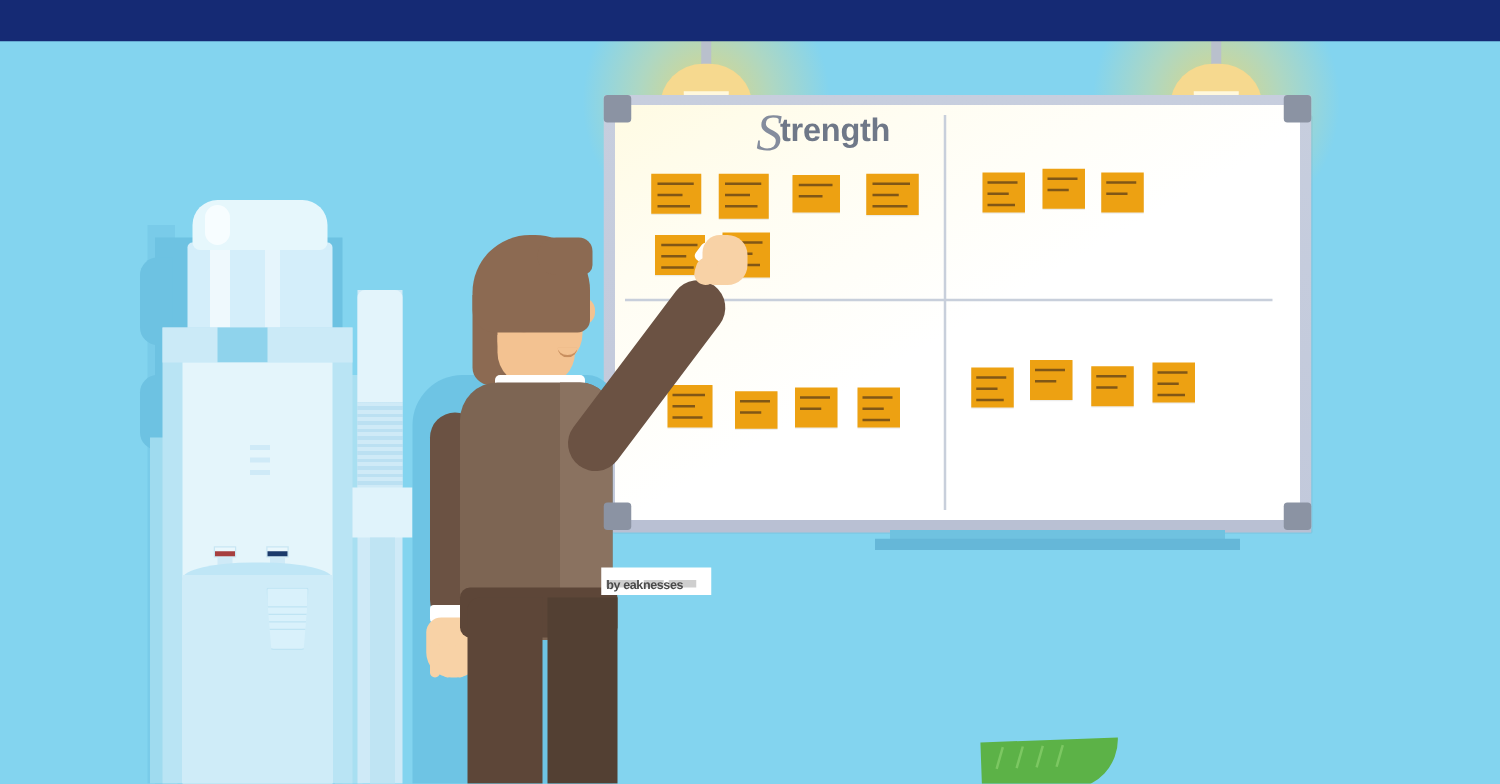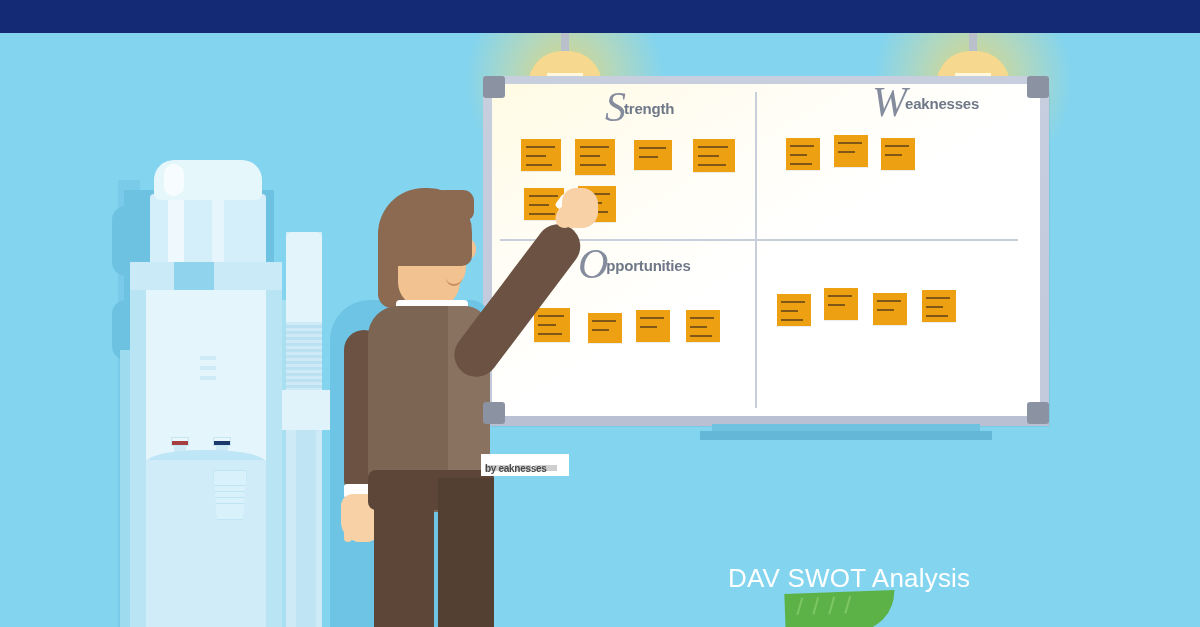--- a/index.html
+++ b/index.html
@@ -70,21 +70,21 @@
   
   .q-title { position:absolute; white-space:nowrap; color:#7b8393; }
   .q-title .cap {
     font-family:"Liberation Serif", serif;
     font-size:42px; font-style:italic; font-weight:400;
     line-height:1; vertical-align:-7px; letter-spacing:-2px;
     color:#848c9d;
   }
   .q-title .rest {
     font-family:"Liberation Sans", sans-serif;
-    font-size:15px; font-weight:700; letter-spacing:-0.2px;
+    font-size:26px; font-weight:700; letter-spacing:-0.2px;
     color:#6f7888;
   }
   #t-strength { left:605px; top:86px; }
   #t-weak     { left:872px; top:81px; }
   #t-opp      { left:578px; top:243px; }
   #t-threat   { left:872px; top:243px; }
 
   
   .note { position:absolute; background:#eda112; box-shadow:0 1px 0 rgba(0,0,0,0.07); }
   .note i { position:absolute; display:block; height:2px; background:#6d4a18; opacity:.85; left:12%; }
@@ -207,26 +207,20 @@
 
   <div class="board-shadow"></div>
   <div class="board-frame"></div>
   <div class="board-face"></div>
   <div class="div-v"></div>
   <div class="div-h"></div>
 
   <div class="q-title" id="t-strength">
     <span class="cap">S</span><span class="rest">trength</span>
   </div>
-  <div class="q-title" id="t-weak">
-    <span class="cap">W</span><span class="rest">eaknesses</span>
-  </div>
-  <div class="q-title" id="t-opp">
-    <span class="cap">O</span><span class="rest">pportunities</span>
-  </div>
 
   <div id="notes-layer">
       <div class="note" style="left: 521px; top: 139px; width: 40px; height: 32px; background: rgb(237, 161, 18);">
         <i style="top: 7px; width: 29px;"></i>
         <i style="top: 16px; width: 20px;"></i>
         <i style="top: 25px; width: 26px;"></i>
       </div>
       <div class="note" style="left: 575px; top: 139px; width: 40px; height: 36px; background: rgb(237, 161, 18);">
         <i style="top: 7px; width: 29px;"></i>
         <i style="top: 16px; width: 20px;"></i>
@@ -404,16 +398,15 @@
     </div>
     <div class="txt">by eaknesses</div>
   </div>
 
   <div class="leaf">
     <div class="vein" style="left:14px;"></div>
     <div class="vein" style="left:30px;"></div>
     <div class="vein" style="left:46px;"></div>
     <div class="vein" style="left:62px;"></div>
   </div>
-  <div class="caption">DAV SWOT Analysis</div>
 
   <div class="topbar"></div>
 </div>
 
 </body></html>

